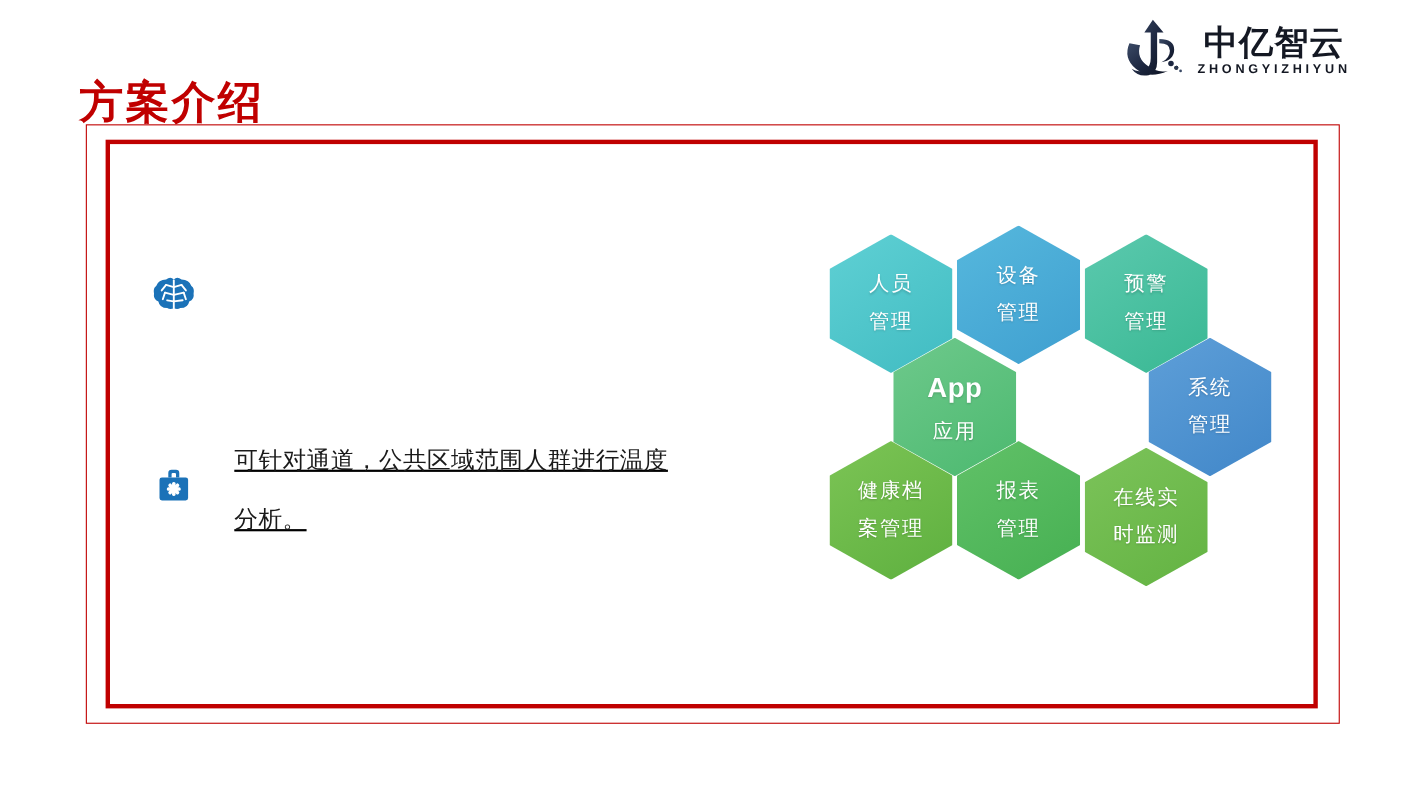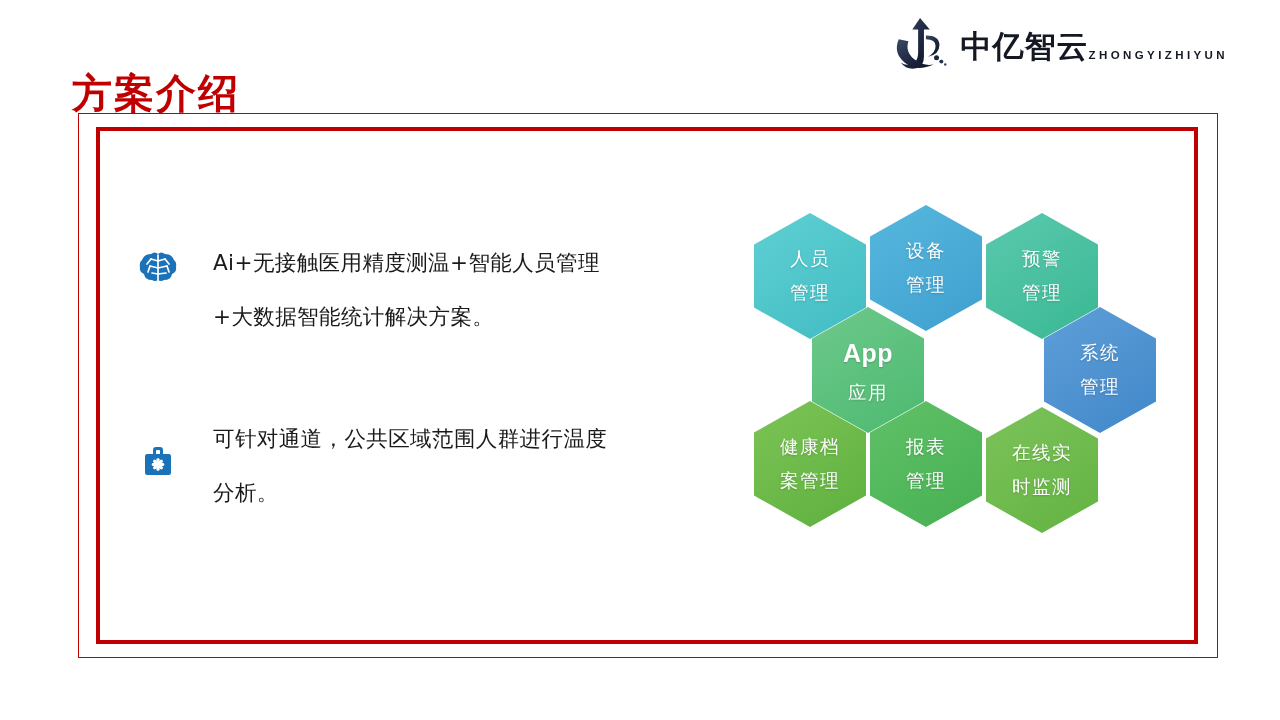--- a/index.html
+++ b/index.html
@@ -32,21 +32,21 @@
   #logo {
     position: absolute;
     right: 52px;
     top: 14px;
     height: 66px;
     display: flex;
     align-items: center;
     gap: 8px;
   }
   #logo-mark { width: 62px; height: 62px; display: block; }
-  #logo-words { display: flex; flex-direction: row; align-items: flex-end; }
+  #logo-words { display: flex; flex-direction: column; align-items: center; }
   #logo-cn {
     font-size: 31px;
     font-weight: bold;
     color: #141823;
     letter-spacing: 1px;
     line-height: 1.05;
     white-space: nowrap;
   }
   #logo-en {
     font-size: 11.5px;
@@ -79,21 +79,21 @@
     background: #ffffff;
   }
 
   
   .bullet {
     position: absolute;
     display: flex;
     align-items: flex-start;
   }
   #bullet-1 { left: 138px; top: 236px; width: 540px; }
-  #bullet-2 { left: 138px; top: 412px; width: 540px; }
+  #bullet-2 { left: 138px; top: 392px; width: 540px; text-decoration: underline; }
 
   .bullet-icon {
     width: 40px;
     height: 40px;
     flex: 0 0 40px;
     display: flex;
     align-items: center;
     justify-content: center;
   }
   #bullet-1 .bullet-icon { margin-top: 12px; }
@@ -194,24 +194,20 @@
         <path d="M19 17 L28 15"></path>
         <path d="M19 23 L13 22"></path>
         <path d="M19 23 L27 22"></path>
         <path d="M12 8 L8 13"></path>
         <path d="M26 8 L30 13"></path>
         <path d="M11 15 L9 21"></path>
         <path d="M28 15 L30 21"></path>
       </g>
     </svg>
   </div>
-  <div class="bullet-text">
-    <div>Ai+无接触医用精度测温+智能人员管理</div>
-    <div>+大数据智能统计解决方案。</div>
-  </div>
 </div>
 
 <div class="bullet" id="bullet-2">
   <div class="bullet-icon">
     <svg width="34" height="34" viewBox="0 0 34 34">
       <path d="M12 5 Q12 2 15 2 L19 2 Q22 2 22 5 L22 9 L19 9 L19 6 Q19 5 18 5 L16 5 Q15 5 15 6 L15 9 L12 9 Z" fill="#1b72b8"></path>
       <rect x="4" y="9" width="26" height="21" rx="2.2" fill="#1b72b8"></rect>
       <g fill="#ffffff">
         <circle cx="17" cy="19.5" r="3.4"></circle>
         <rect x="15.4" y="13.2" width="3.2" height="12.6" rx="1.4"></rect>

